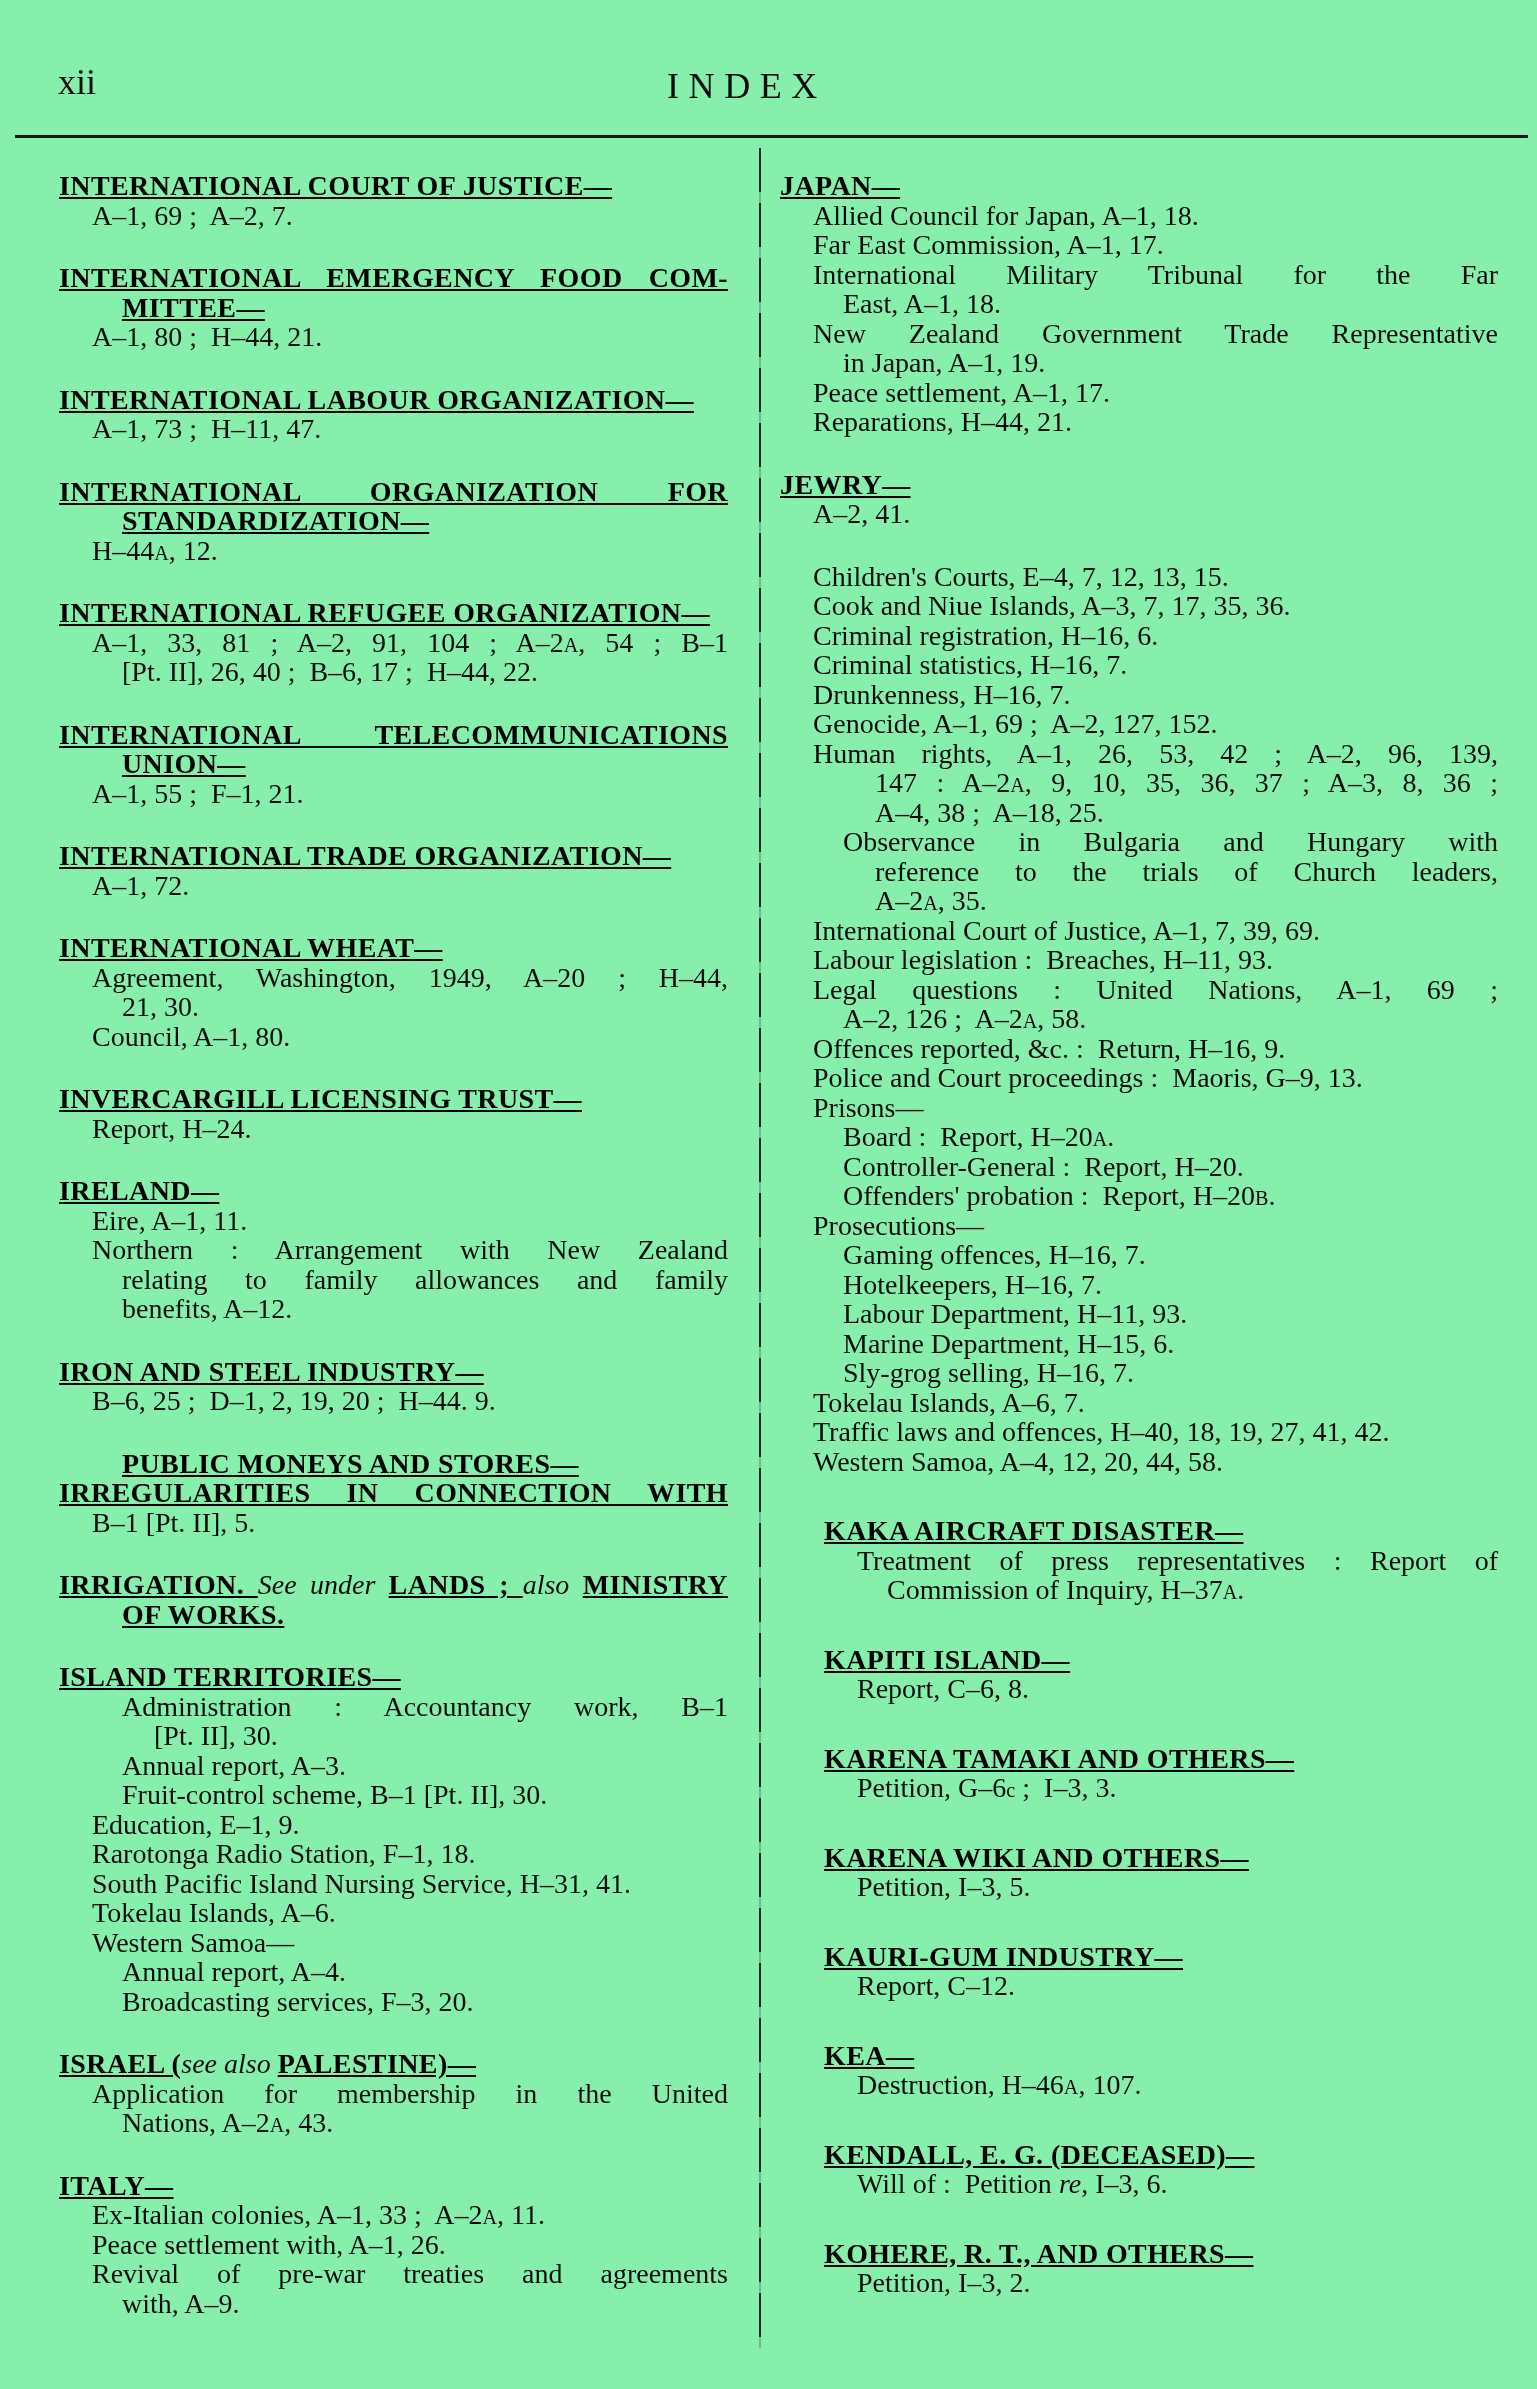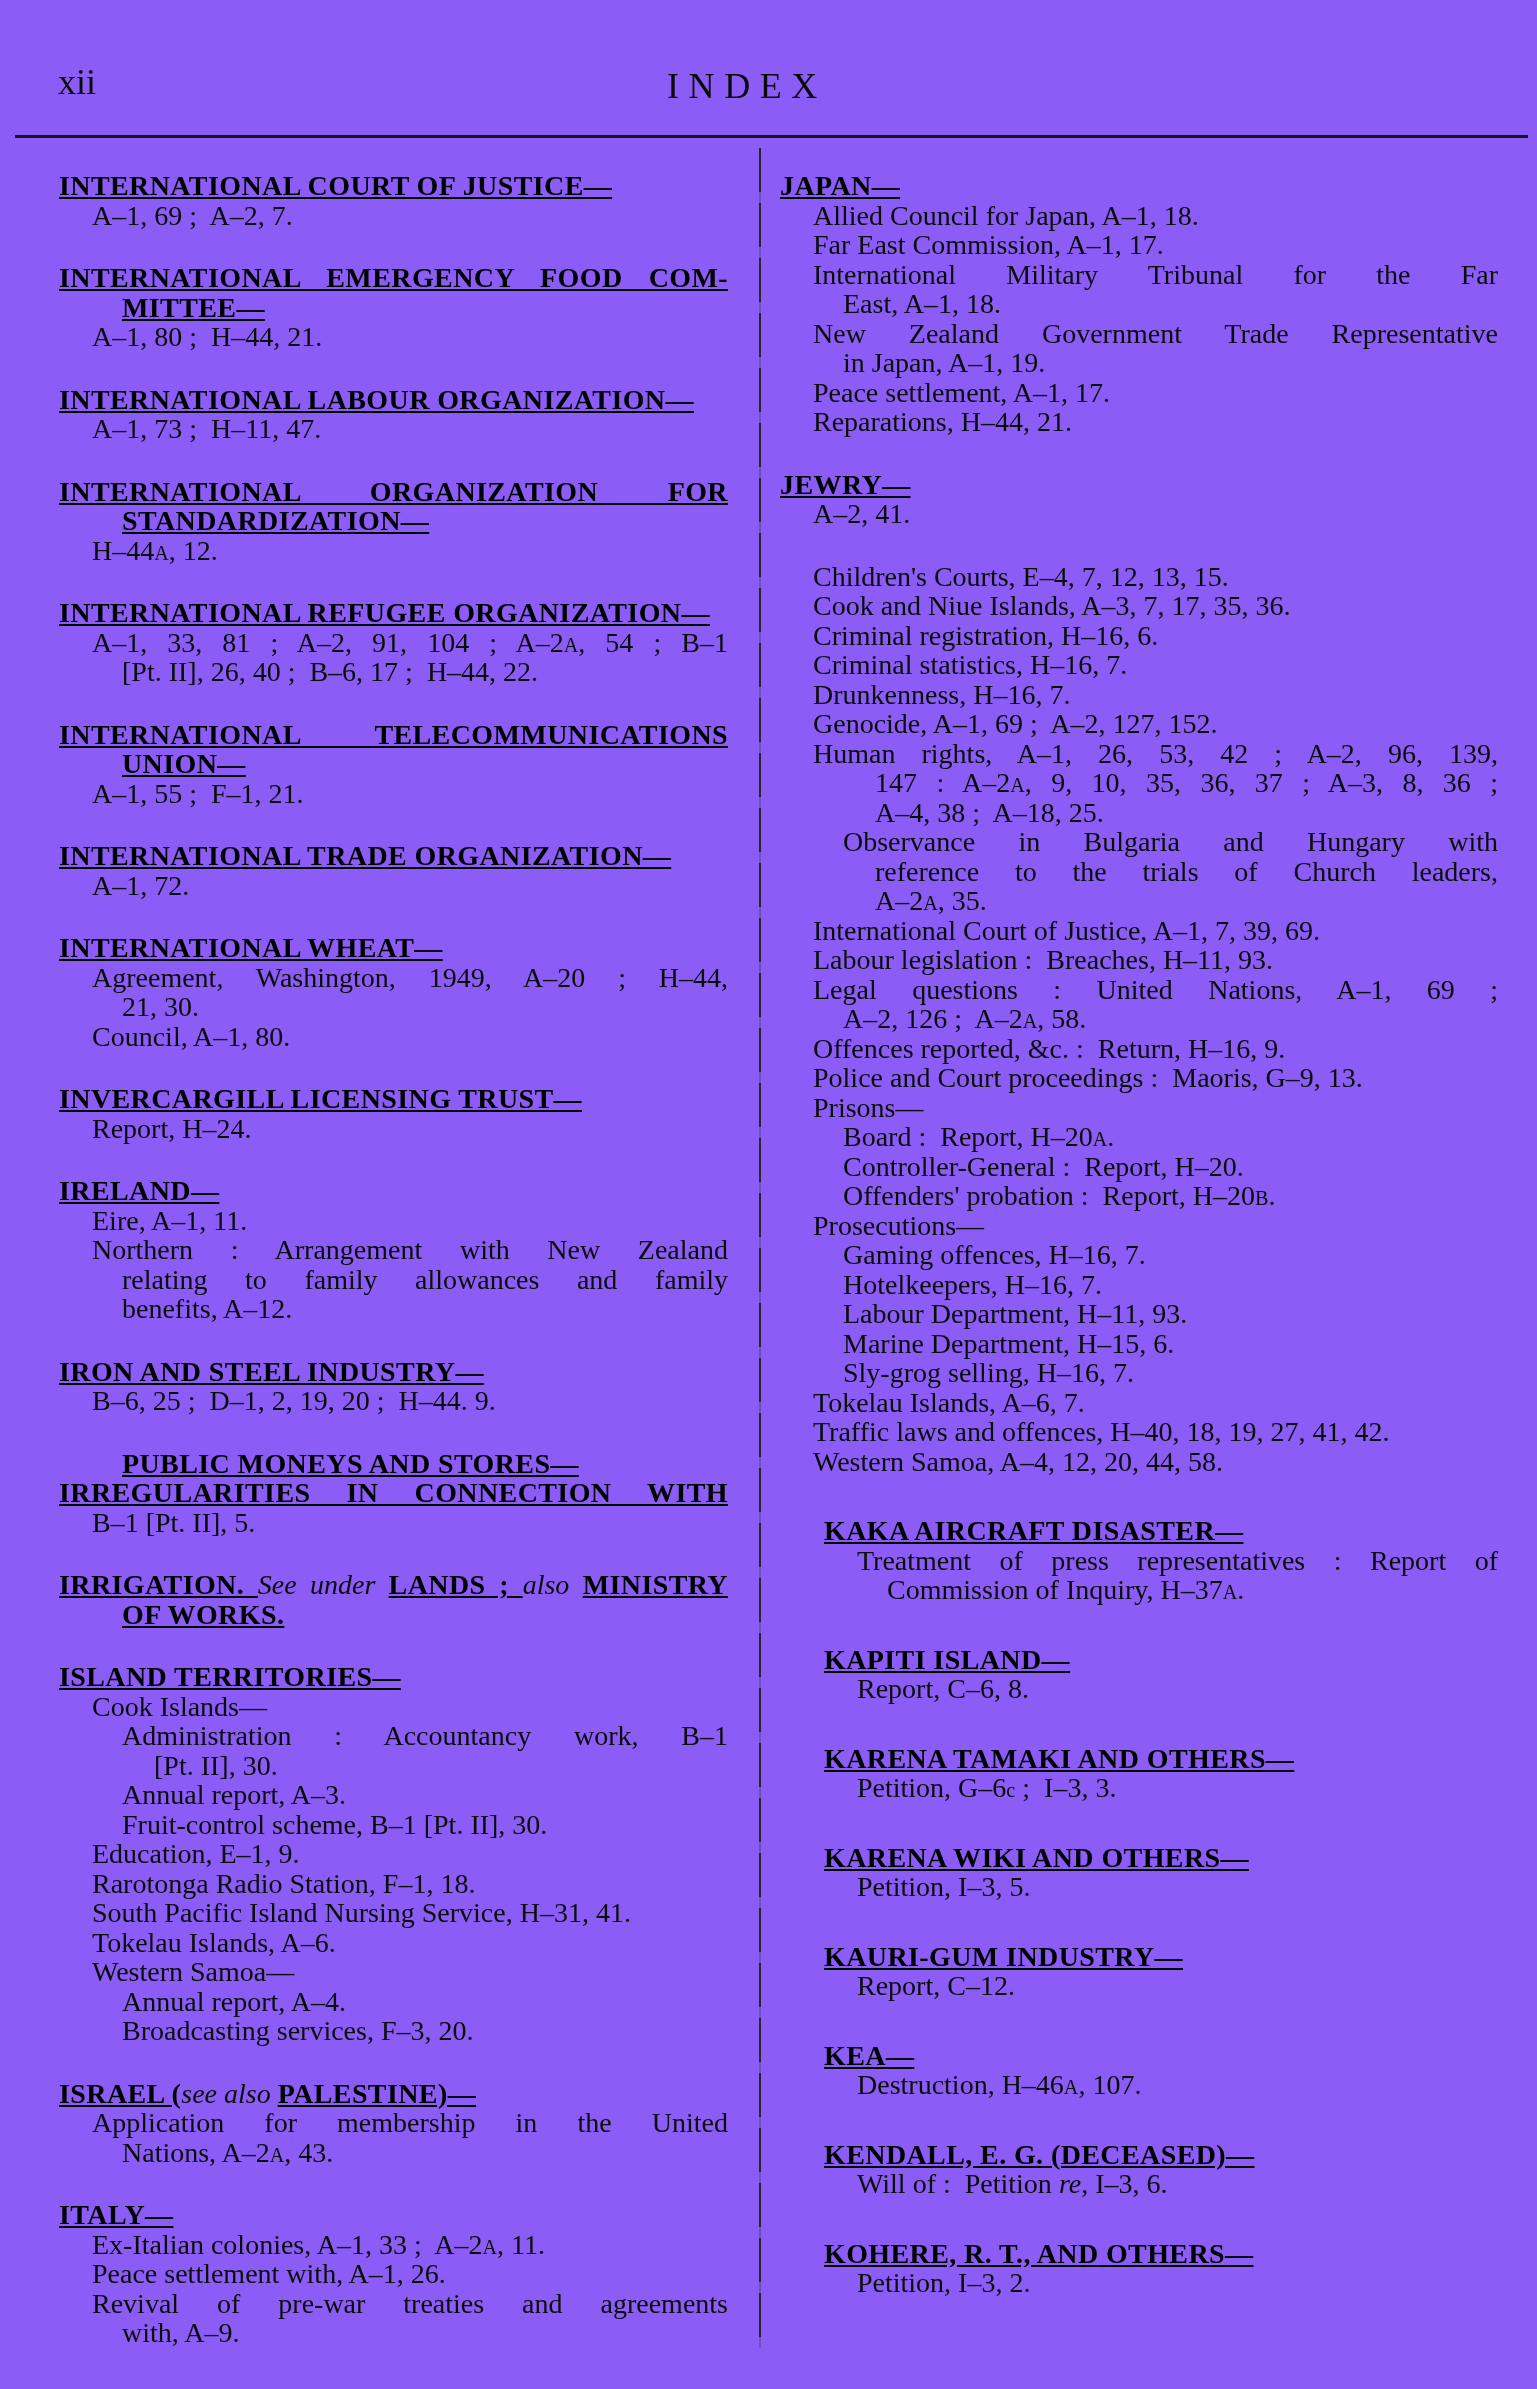--- a/index.html
+++ b/index.html
@@ -1,19 +1,19 @@
 <!DOCTYPE html>
 <html style="font-size:11px"><head>
 <meta charset="utf-8">
 <style>
   html,body{margin:0;padding:0;background:#888;}
   .page{
     position:relative;
     width:1538px;height:2389px;
-    background:#8b5cf6;
+    background:#86efac;
     font-family:"Liberation Serif", serif;
     color:#0c0c0c;
     overflow:hidden;
   }
   .folio{
     position:absolute;left:58px;top:63px;
     font-size:36px;line-height:38px;color:#0a0a0a;
   }
   .title{
     position:absolute;left:0;top:67px;width:100%;
@@ -113,21 +113,20 @@
         <div class="ln ind2"><span class="b">PUBLIC MONEYS AND STORES—</span></div>
         <div class="ln ind0 just"><span class="b">IRREGULARITIES IN CONNECTION WITH</span></div>
         <div class="ln ind1"><span class="">B–1 [Pt. II], 5.</span></div>
       </div>
       <div class="entry">
         <div class="ln ind0 just"><span class="b">IRRIGATION.  </span><span class="i">See under </span><span class="b">LANDS ;  </span><span class="i">also </span><span class="b">MINISTRY</span></div>
         <div class="ln ind2"><span class="b">OF WORKS.</span></div>
       </div>
       <div class="entry">
         <div class="ln ind0"><span class="b">ISLAND TERRITORIES—</span></div>
-        <div class="ln ind1"><span class="">Cook Islands—</span></div>
         <div class="ln ind2 just"><span class="">Administration :  Accountancy work, B–1</span></div>
         <div class="ln ind3"><span class="">[Pt. II], 30.</span></div>
         <div class="ln ind2"><span class="">Annual report, A–3.</span></div>
         <div class="ln ind2"><span class="">Fruit-control scheme, B–1 [Pt. II], 30.</span></div>
         <div class="ln ind1"><span class="">Education, E–1, 9.</span></div>
         <div class="ln ind1"><span class="">Rarotonga Radio Station, F–1, 18.</span></div>
         <div class="ln ind1"><span class="">South Pacific Island Nursing Service, H–31, 41.</span></div>
         <div class="ln ind1"><span class="">Tokelau Islands, A–6.</span></div>
         <div class="ln ind1"><span class="">Western Samoa—</span></div>
         <div class="ln ind2"><span class="">Annual report, A–4.</span></div>

